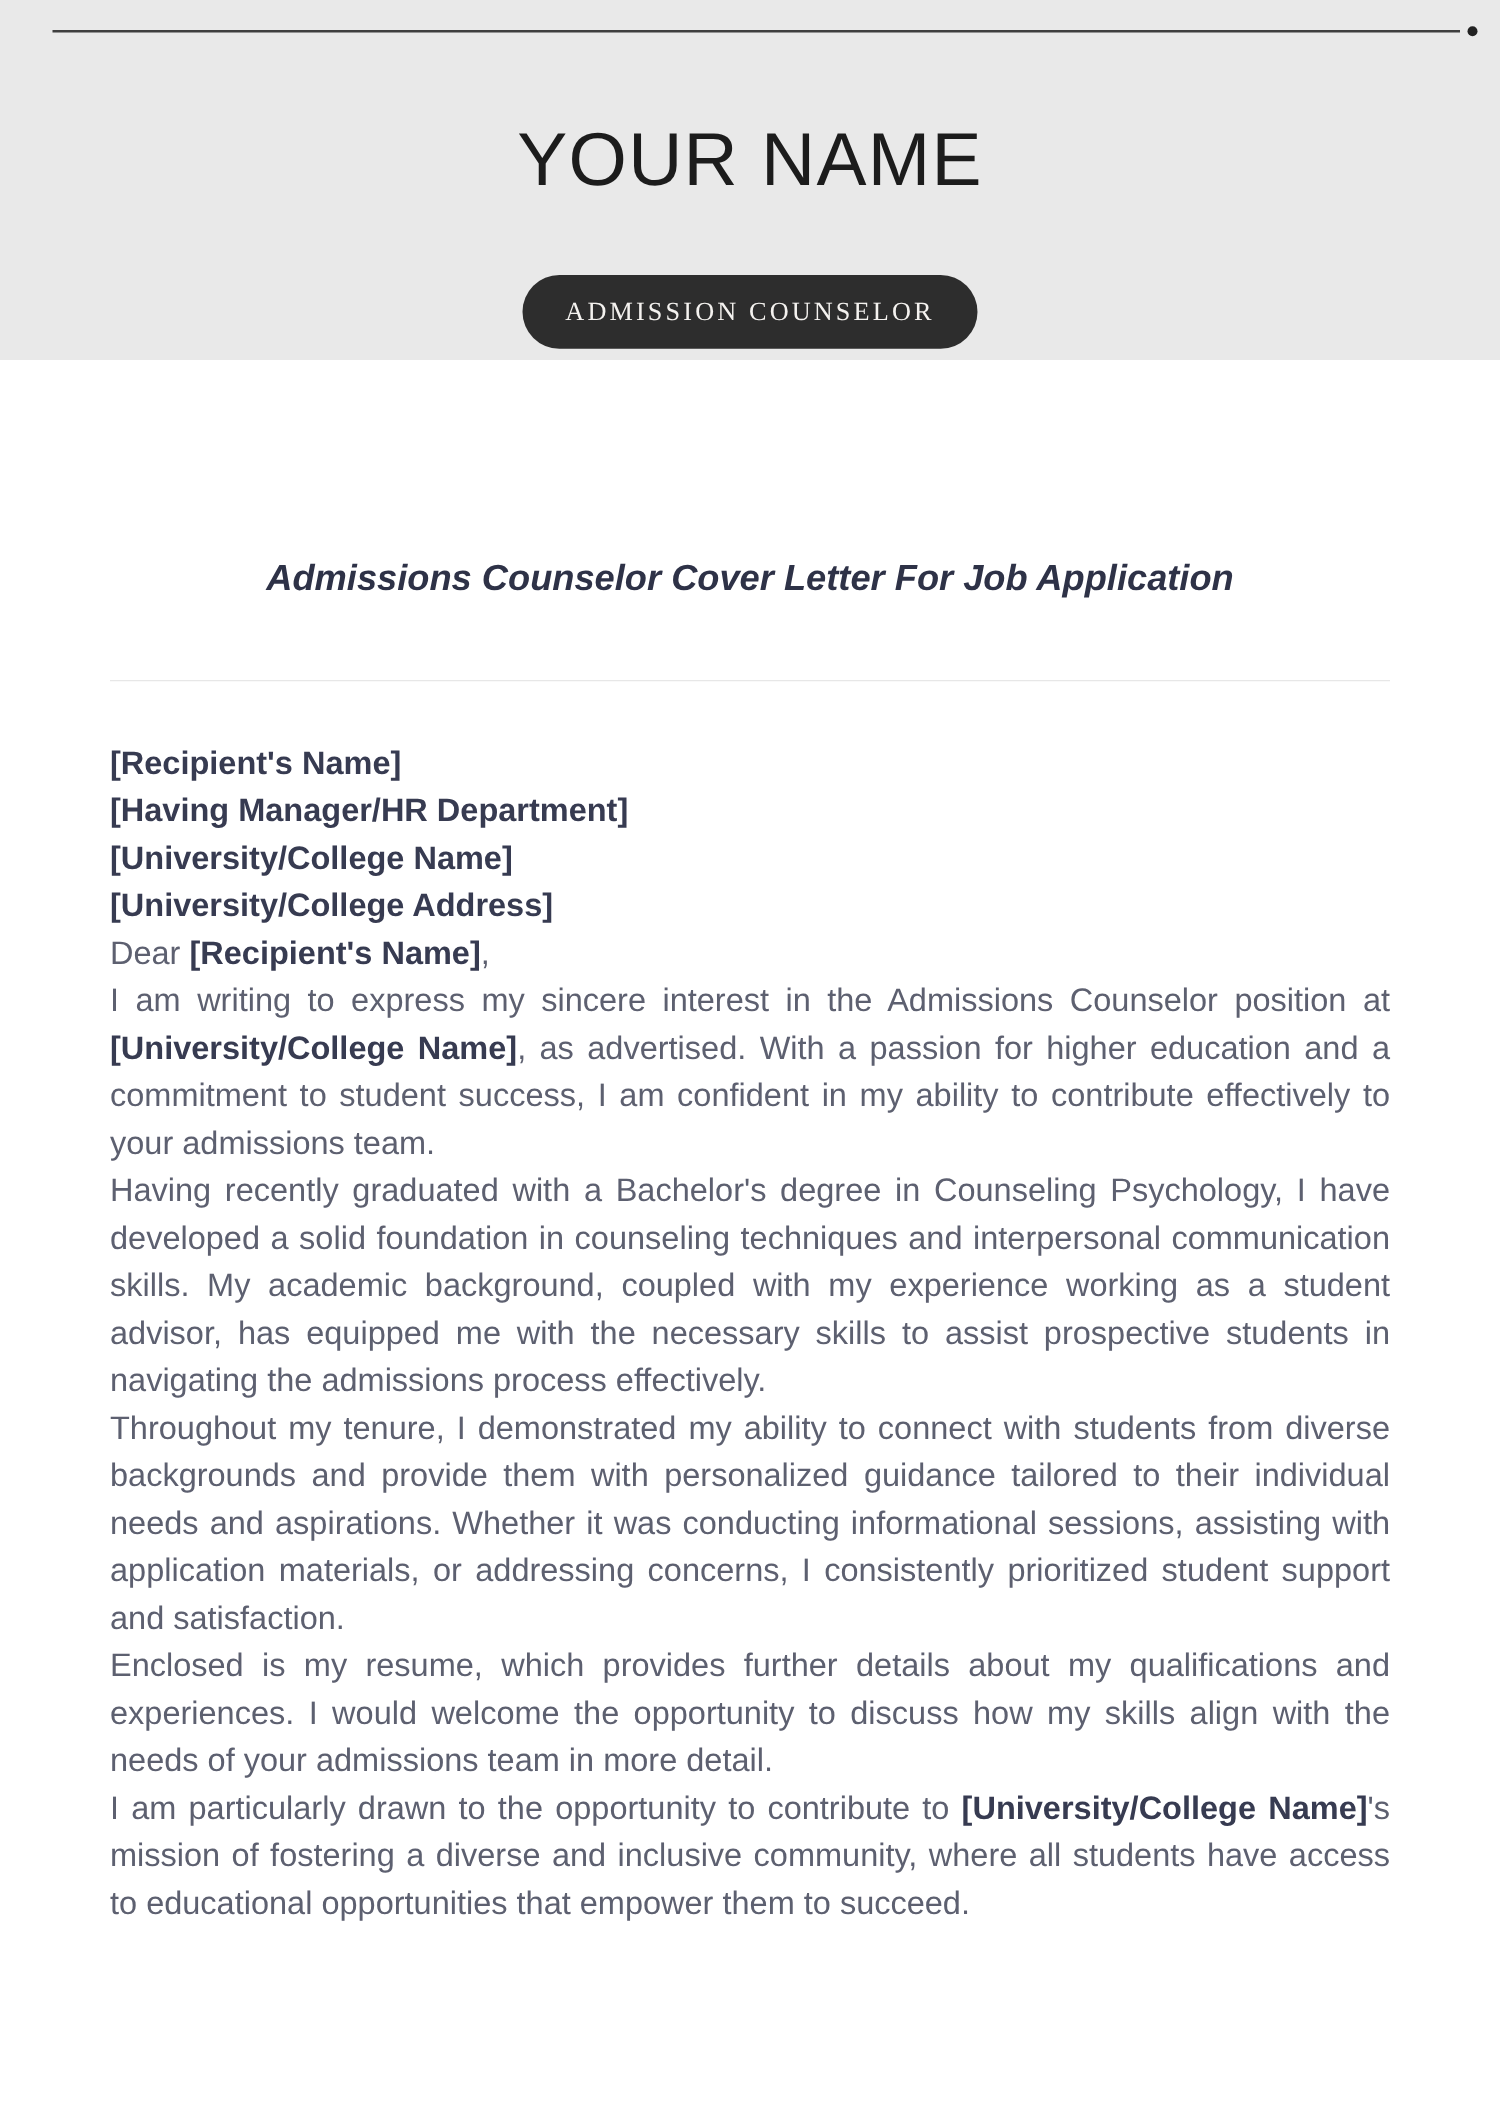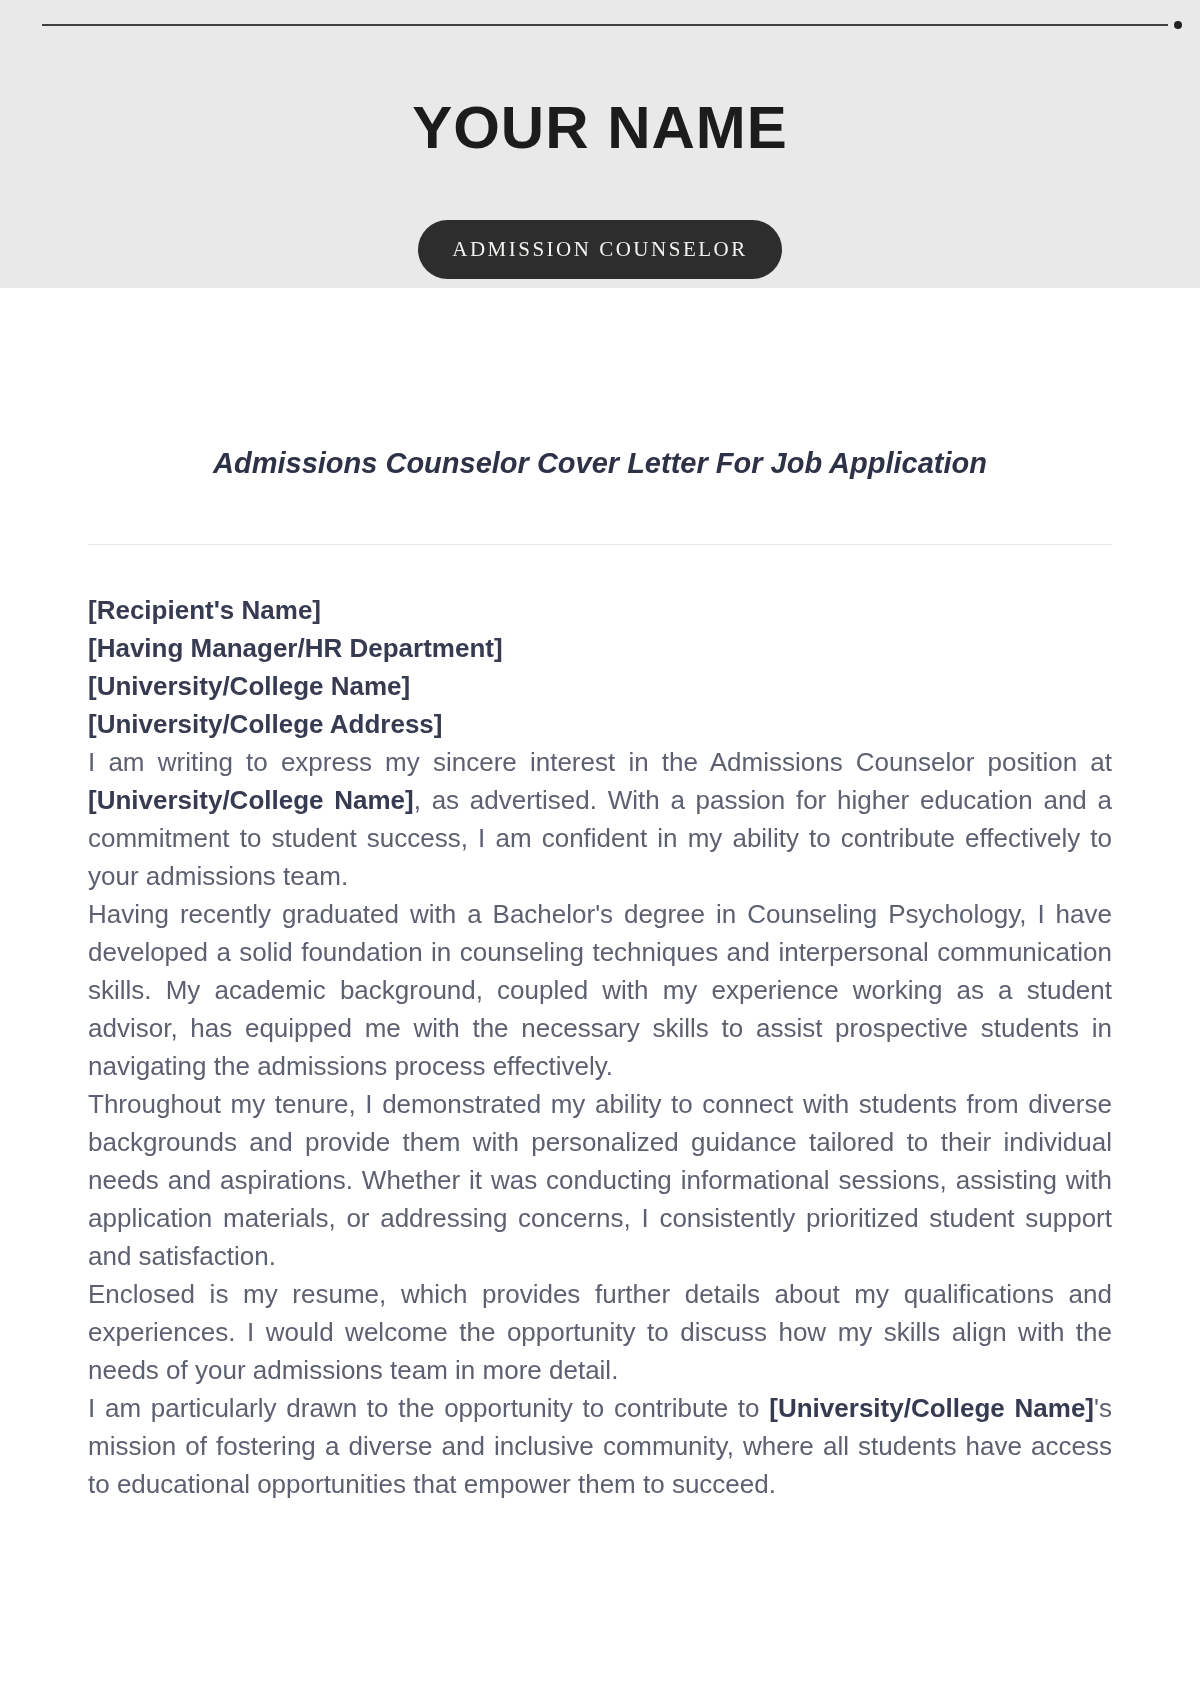--- a/index.html
+++ b/index.html
@@ -27,21 +27,21 @@
   .topline{
     position:absolute;left:42px;right:32px;top:24px;height:2px;
     background:var(--rule);
   }
   .topline .dot{
     position:absolute;right:-14px;top:-3px;width:8px;height:8px;
     border-radius:50%;background:#222;
   }
   .name{
     padding-top:98px;
-    font-size:60px;font-weight:700;letter-spacing:1px;line-height:1;
+    font-size:60px;font-weight:400;letter-spacing:1px;line-height:1;
     color:var(--name);
   }
   .badge{
     display:inline-block;margin-top:62px;
     background:var(--badge-bg);color:var(--badge-text);
     font-family:"Liberation Serif",serif;font-size:21px;letter-spacing:2.5px;
     padding:17px 34px;border-radius:40px;
   }
   
   .doc{width:1024px;margin:0 auto;}
@@ -77,20 +77,21 @@
   </header>
 
   <main class="doc">
     <h2 class="title">Admissions Counselor Cover Letter For Job Application</h2>
     <hr class="divider">
     <section class="letter" id="letter-body">
         <div class="addr-line">[Recipient's Name]</div>
         <div class="addr-line">[Having Manager/HR Department]</div>
         <div class="addr-line">[University/College Name]</div>
         <div class="addr-line">[University/College Address]</div>
+        <div class="sal-line">Dear <span class="b">[Recipient's Name]</span>,</div>
         <p class="para"><span>I am writing to express my sincere interest in the Admissions Counselor position at </span><span class="b">[University/College Name]</span><span>, as advertised. With a passion for higher education and a commitment to student success, I am confident in my ability to contribute effectively to your admissions team.</span></p>
         <p class="para"><span>Having recently graduated with a Bachelor's degree in Counseling Psychology, I have developed a solid foundation in counseling techniques and interpersonal communication skills. My academic background, coupled with my experience working as a student advisor, has equipped me with the necessary skills to assist prospective students in navigating the admissions process effectively.</span></p>
         <p class="para"><span>Throughout my tenure, I demonstrated my ability to connect with students from diverse backgrounds and provide them with personalized guidance tailored to their individual needs and aspirations. Whether it was conducting informational sessions, assisting with application materials, or addressing concerns, I consistently prioritized student support and satisfaction.</span></p>
         <p class="para"><span>Enclosed is my resume, which provides further details about my qualifications and experiences. I would welcome the opportunity to discuss how my skills align with the needs of your admissions team in more detail.</span></p>
         <p class="para"><span>I am particularly drawn to the opportunity to contribute to </span><span class="b">[University/College Name]</span><span>'s mission of fostering a diverse and inclusive community, where all students have access to educational opportunities that empower them to succeed.</span></p>
       </section>
   </main>
 
 </div>
 

